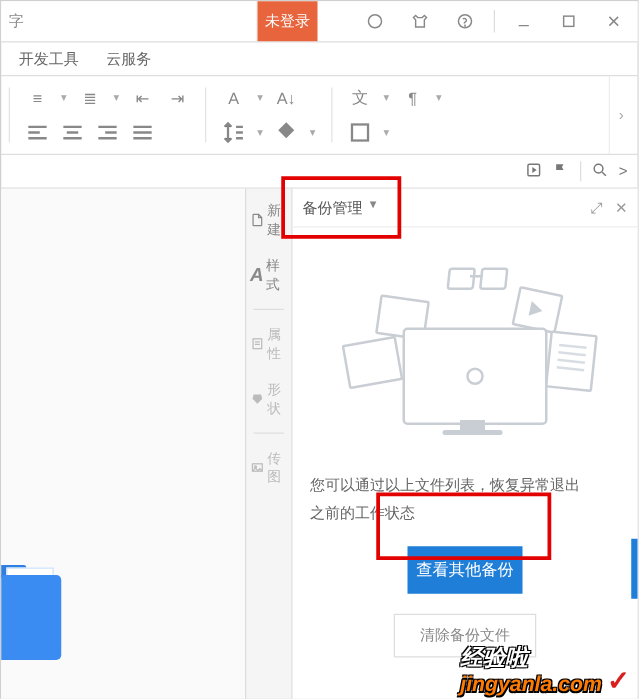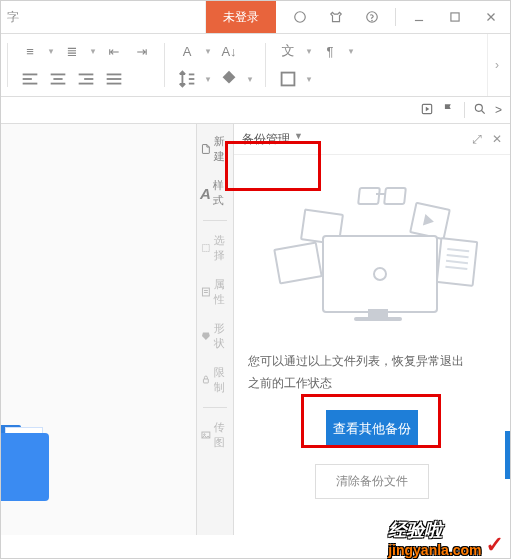--- a/index.html
+++ b/index.html
@@ -1,20 +1,20 @@
 <!DOCTYPE html>
 <html><head>
 <meta charset="utf-8">
 <style>
 html,body{margin:0;padding:0;font-family:"Microsoft YaHei",Arial,sans-serif;font-size:12px;color:#333;background:#fff;overflow:hidden}
 .screen{width:511px;height:559px;position:relative;border:1px solid #d0d0d0;box-sizing:border-box;background:#fff}
 
 .titlebar{height:32px;border-bottom:1px solid #ddd;display:flex;align-items:stretch;background:#fff}
 .tb-left{width:198px;display:flex;align-items:center;padding-left:6px;color:#888;border-right:1px solid #eee}
-.tb-login{width:70px;background:#e8643c;color:#fff;display:flex;align-items:center;justify-content:center;font-size:12px}
+.tb-login{width:48px;background:#e8643c;color:#fff;display:flex;align-items:center;justify-content:center;font-size:12px}
 .tb-icons{flex:1;display:flex;align-items:center;justify-content:flex-end;gap:10px;padding-right:6px}
 .tb-ico{width:26px;height:26px;display:flex;align-items:center;justify-content:center;color:#888}
 .tb-ico svg{width:14px;height:14px}
 .tb-sep{width:1px;height:18px;background:#ddd}
 
 .menubar{height:26px;display:flex;align-items:center;gap:22px;padding-left:14px;border-bottom:1px solid #ddd;color:#666}
 
 .ribbon{height:62px;border-bottom:1px solid #ddd;display:flex;align-items:center;position:relative}
 .rb-sep{display:inline-block;width:1px;height:44px;background:#e3e3e3;margin:0 6px}
 .rb-group{display:flex;flex-direction:column;gap:4px;padding:0 4px}
@@ -63,21 +63,21 @@
 .illus .glasses .l{left:0}.illus .glasses .r{left:26px}
 .illus .glasses .b{position:absolute;left:18px;top:8px;width:10px;height:2px;background:#c9cdd4}
 .panel-text{font-size:12px;color:#666;line-height:1.8;margin-top:24px;align-self:flex-start}
 .btn-primary{margin-top:16px;background:#1e7ed8;color:#fff;border:none;padding:10px 7px;font-size:13px;cursor:pointer}
 .btn-secondary{margin-top:16px;background:#fff;color:#888;border:1px solid #ddd;padding:8px 20px;font-size:12px;cursor:pointer}
 .red-box{position:absolute;border:3px solid #e30000;pointer-events:none;z-index:30}
 .rb1{left:224px;top:140px;width:90px;height:44px}
 .rb2{left:300px;top:393px;width:134px;height:48px}
 .watermark{position:absolute;right:6px;bottom:0;display:flex;align-items:flex-end;gap:4px;z-index:40;font-family:Arial,sans-serif}
 .wm-txt{font-size:18px;font-weight:900;font-style:italic;color:#fff;text-shadow:-1px -1px 0 #000,1px -1px 0 #000,-1px 1px 0 #000,1px 1px 0 #000}
-.wm-sub{font-size:14px;font-weight:bold;color:#ff7a00;text-shadow:-1px -1px 0 #000,1px -1px 0 #000,-1px 1px 0 #000,1px 1px 0 #000}
+.wm-sub{font-size:17px;font-weight:bold;font-style:italic;color:#ff7a00;text-shadow:-1px -1px 0 #000,1px -1px 0 #000,-1px 1px 0 #000,1px 1px 0 #000}
 .wm-check{font-size:22px;color:#d82020;font-weight:bold}
 .blue-edge{position:absolute;right:0;top:430px;width:5px;height:48px;background:#1e7ed8;z-index:25}
 </style>
 </head>
 <body>
 
 <div class="screen">
 
   <div class="titlebar">
     <div class="tb-left">字</div>
@@ -113,20 +113,24 @@
         </div>
       <div class="tb-ico">
           <svg viewBox="0 0 24 24" stroke="currentColor" stroke-width="2">
             <line x1="6" y1="6" x2="18" y2="18"></line>
             <line x1="6" y1="18" x2="18" y2="6"></line>
           </svg>
         </div>
     </div>
   </div>
 
+  <div class="menubar">
+    <span>开发工具</span>
+    <span>云服务</span>
+  </div>
 
   <div class="ribbon">
     <span class="rb-sep"></span>
     <div class="rb-group">
       <div class="rb-row">
         <div class="rb-btn">
             <span class="glyph">≡</span>
           </div>
           <div class="rb-drop">▾</div>
         <div class="rb-btn">
@@ -257,44 +261,31 @@
           </svg>
         <span>新建</span>
       </div>
       <div class="rail-item">
         <span style="font-style:italic;font-weight:bold;font-size:15px">A</span>
         <span>样式</span>
       </div>
       <div class="rail-sep"></div>
       <div class="rail-item disabled">
         <svg viewBox="0 0 24 24" fill="none" stroke="currentColor" stroke-width="2">
-            <rect x="5" y="5" width="14" height="14" stroke-dasharray="2 2"></rect>
-          </svg>
-        <span>选择</span>
-      </div>
-      <div class="rail-item disabled">
-        <svg viewBox="0 0 24 24" fill="none" stroke="currentColor" stroke-width="2">
             <rect x="5" y="4" width="14" height="16"></rect>
             <line x1="8" y1="9" x2="16" y2="9"></line>
             <line x1="8" y1="13" x2="16" y2="13"></line>
           </svg>
         <span>属性</span>
       </div>
       <div class="rail-item disabled">
         <svg viewBox="0 0 24 24" fill="currentColor">
             <polygon points="6,5 18,5 20,12 12,20 4,12"></polygon>
           </svg>
         <span>形状</span>
-      </div>
-      <div class="rail-item disabled">
-        <svg viewBox="0 0 24 24" fill="none" stroke="currentColor" stroke-width="2">
-            <rect x="7" y="10" width="10" height="8" rx="1"></rect>
-            <path d="M9 10V7a3 3 0 016 0v3"></path>
-          </svg>
-        <span>限制</span>
       </div>
       <div class="rail-sep"></div>
       <div class="rail-item disabled">
         <svg viewBox="0 0 24 24" fill="none" stroke="currentColor" stroke-width="2">
             <rect x="4" y="6" width="16" height="12"></rect>
             <circle cx="9" cy="11" r="1.5"></circle>
             <path d="M4 18l5-5 4 4 3-3 4 4"></path>
           </svg>
         <span>传图</span>
       </div>

